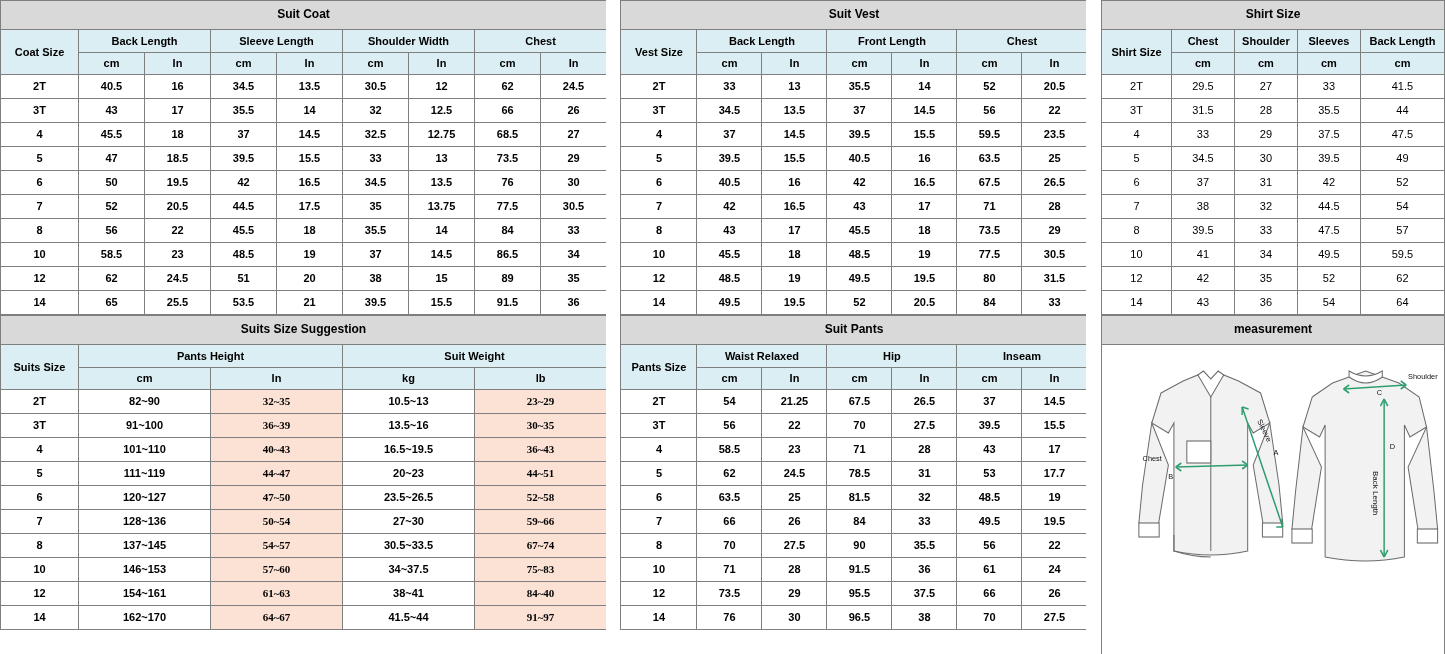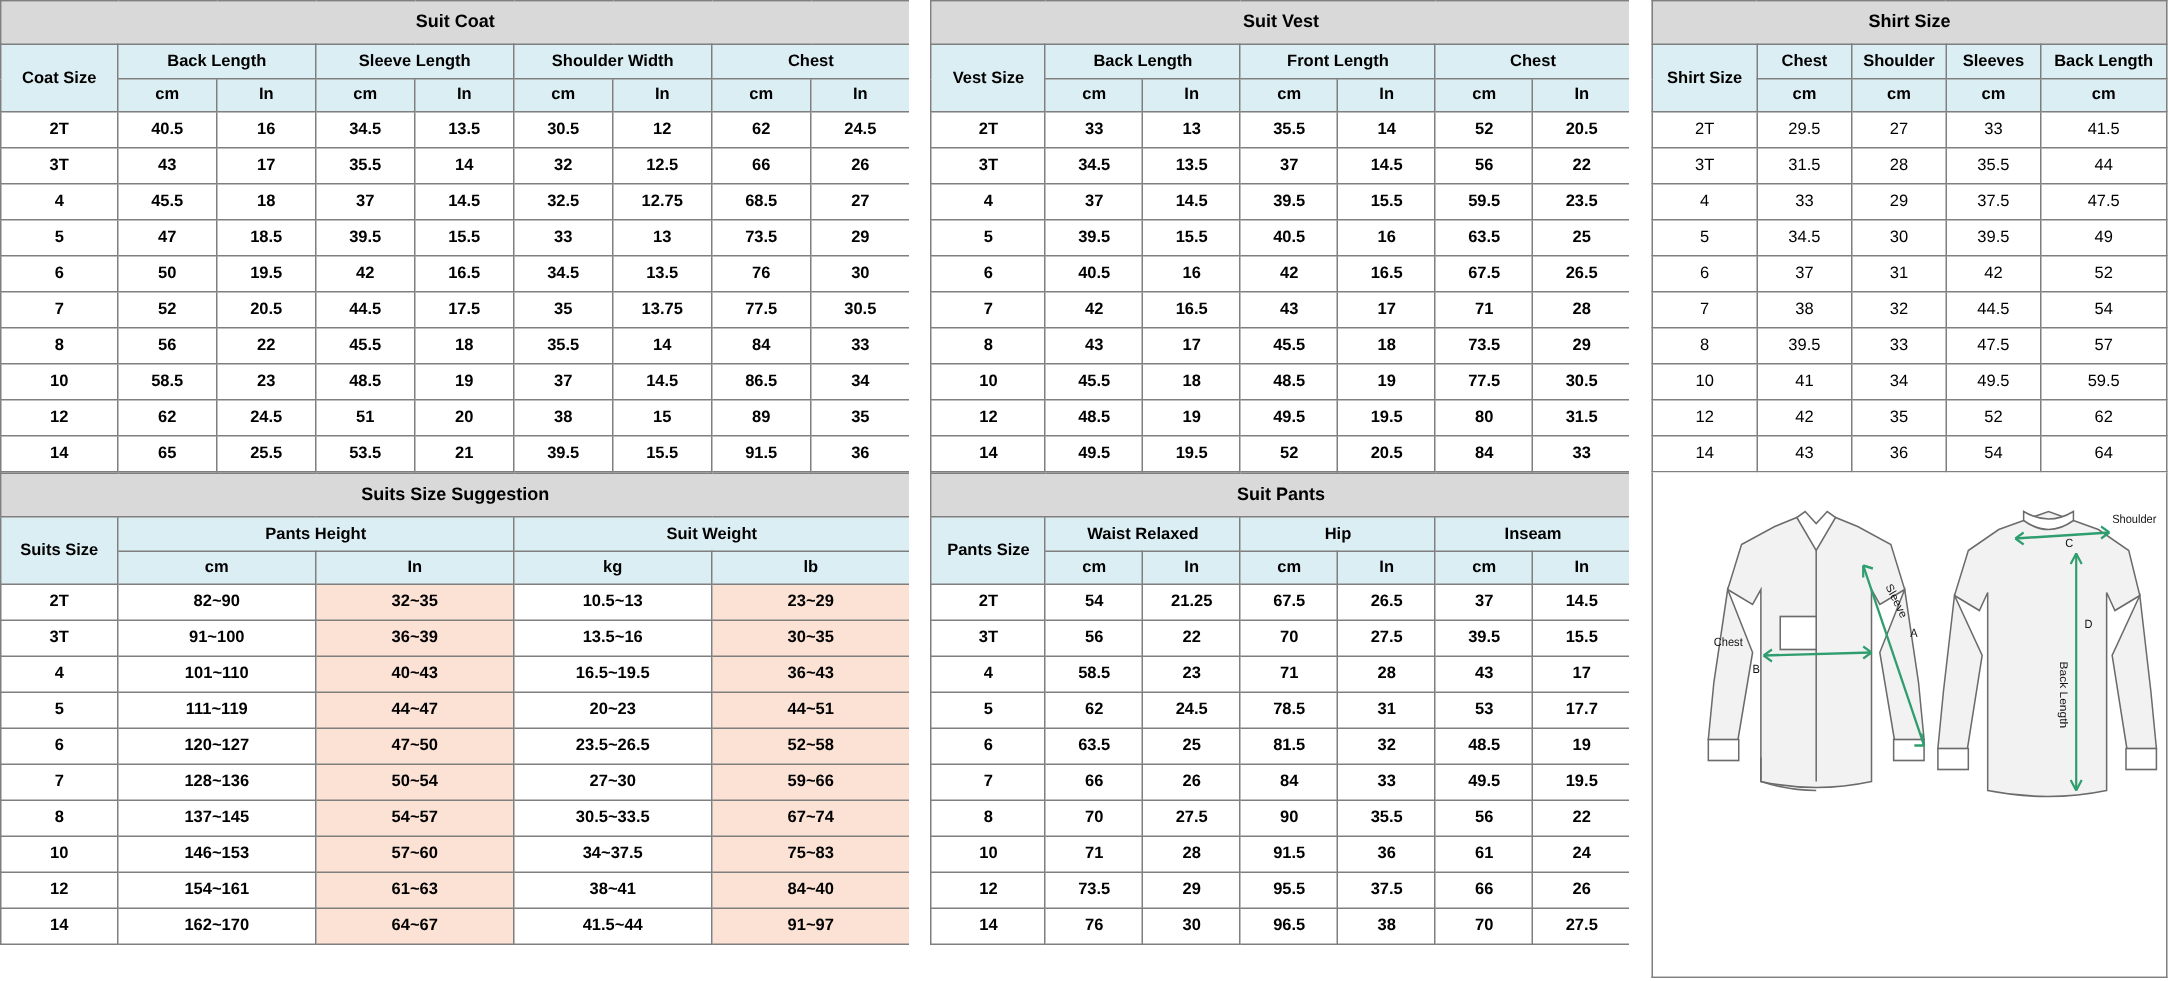--- a/index.html
+++ b/index.html
@@ -62,21 +62,21 @@
   .subhdr td {
     background: #dbeef4;
     font-weight: bold;
     height: 21px;
   }
   .body-row td {
     font-weight: bold;
     height: 23px;
   }
   .shirt td { font-weight: normal; }
-  .peach { background: #fbe2d5 !important; }
+  .peach { background: #fbe2d5 !important; font-family: Liberation Serif, serif; }
 
   .block { margin: 0; }
 
   
   .measure-box {
     border: 1px solid #7f7f7f;
     border-top: none;
     height: 336px;
     background: #ffffff;
     position: relative;
@@ -687,20 +687,27 @@
           <td>43</td>
           <td>36</td>
           <td>54</td>
           <td>64</td>
         </tr>
       </tbody>
         </table>
     </div>
 
     <div class="block">
+      <table>
+        <tbody>
+            <tr class="title-row">
+          <td>measurement</td>
+        </tr>
+      </tbody>
+        </table>
       <div class="measure-box">
         <svg class="measure-svg" viewBox="0 0 371 336" preserveAspectRatio="none">
           <rect x="0" y="0" width="371" height="336" fill="#ffffff"></rect>
 
           <g fill="#f2f2f2" stroke="#6b6b6b" stroke-width="1.1">
             <path d="M64 48 L88 36 L104 30 L118 44 L132 30 L148 36 L172 48 L182 78 L164 88 L158 78 L158 206 Q118 214 78 206 L78 78 L72 88 L54 78 Z"></path>
             <path d="M104 30 L118 52 L132 30 L126 26 L118 34 L110 26 Z" fill="#ffffff"></path>
             <path d="M118 52 L118 206" fill="none"></path>
             <rect x="92" y="96" width="26" height="22" fill="#ffffff"></rect>
             <path d="M78 190 L78 206 Q98 212 118 212" fill="none"></path>

